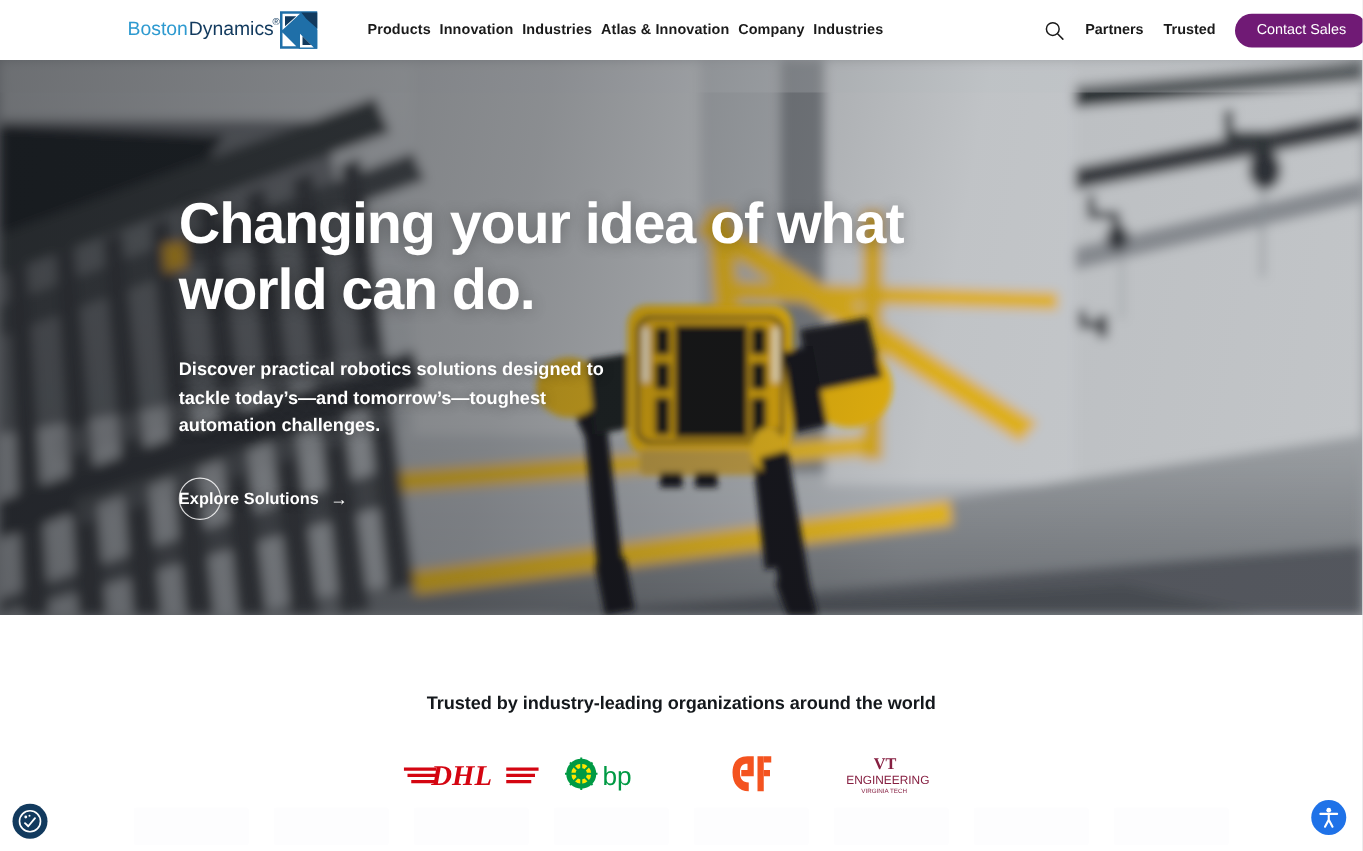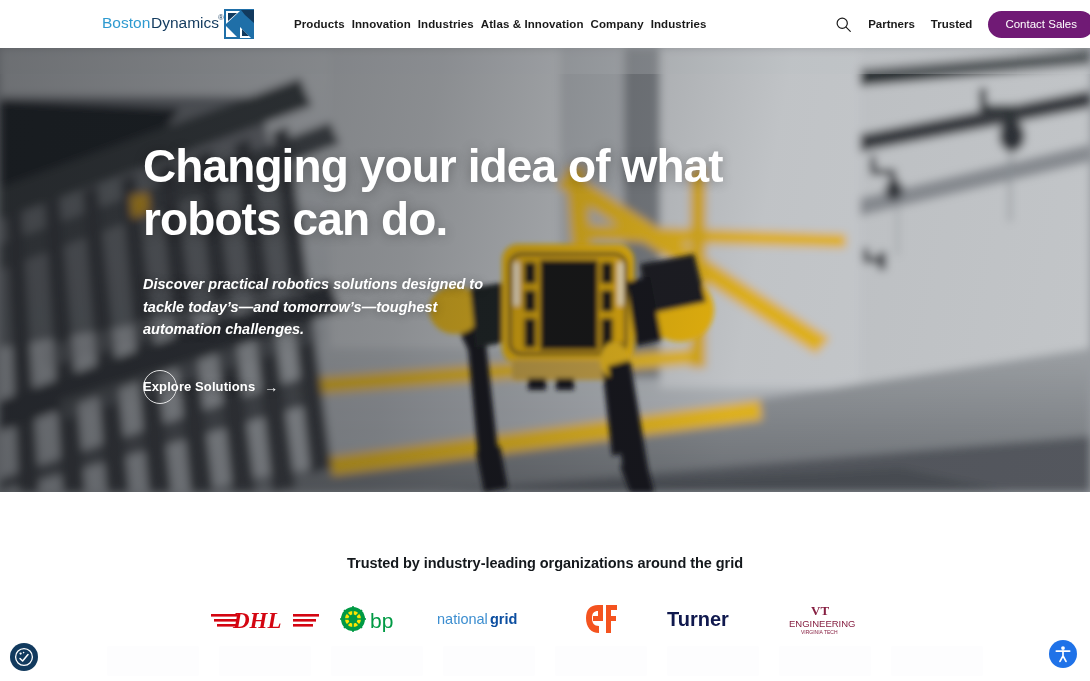--- a/index.html
+++ b/index.html
@@ -45,36 +45,35 @@
     width: 1090px; height: 444px;
     overflow: hidden;
     background: #9a9ea3;
   }
   .hero-art { position: absolute; inset: 0; width: 100%; height: 100%; }
   .hero-scrim {
     position: absolute; inset: 0;
     background: linear-gradient(100deg, rgba(20,22,26,0.52) 0%, rgba(20,22,26,0.34) 38%, rgba(20,22,26,0.06) 68%, rgba(20,22,26,0.02) 100%);
   }
   .hero-content {
-    position: absolute; left: 143px; top: 92px;
+    position: absolute; left: 143px; top: 104px;
     width: 660px; z-index: 5;
   }
   .hero-title {
     font-size: 46px; line-height: 53px;
     font-weight: bold; color: #ffffff;
     letter-spacing: -0.9px;
     text-shadow: 0 1px 12px rgba(0,0,0,0.30);
   }
   .hero-sub {
     margin-top: 27px;
     font-size: 14.5px; line-height: 22.5px;
     font-weight: bold; color: #ffffff;
     max-width: 350px;
     text-shadow: 0 1px 9px rgba(0,0,0,0.35);
-    font-style: italic;
   }
   .hero-cta {
     position: relative; display: inline-flex; align-items: center;
     margin-top: 28px; margin-left: 0px;
     height: 36px; cursor: pointer;
   }
   .cta-circle {
     position: absolute; left: 0; top: 50%; transform: translateY(-50%);
     width: 34px; height: 34px; border-radius: 50%;
     border: 1px solid rgba(255,255,255,0.85);
@@ -312,33 +311,33 @@
       </g>
 
       <rect x="0" y="0" width="1090" height="26" fill="#c6c9cc" opacity="0.32"></rect>
     </svg>
 
     <div class="hero-scrim"></div>
 
     <div class="hero-content">
       <h1 class="hero-title">
         <span>Changing your idea of what</span><br>
-        <span>robots can do.</span>
+        <span>world can do.</span>
       </h1>
       <p class="hero-sub">Discover practical robotics solutions designed to tackle today’s—and tomorrow’s—toughest automation challenges.</p>
       <a class="hero-cta">
         <span class="cta-circle"></span>
         <span class="cta-label">Explore Solutions</span>
         <span class="cta-arrow">→</span>
       </a>
     </div>
   </section>
 
   <section class="trusted">
-    <div class="trusted-title">Trusted by industry-leading organizations around the grid</div>
+    <div class="trusted-title">Trusted by industry-leading organizations around the world</div>
 
     <div class="logo-row">
 
       <div class="logo-cell">
         <svg width="108" height="26" viewBox="0 0 108 26">
           <g fill="#d40511">
             <rect x="0" y="8" width="26" height="2.6"></rect>
             <rect x="3" y="13" width="23" height="2.6"></rect>
             <rect x="6" y="18" width="20" height="2.6"></rect>
             <rect x="82" y="8" width="26" height="2.6"></rect>
@@ -365,41 +364,30 @@
               <line x1="-13" y1="0" x2="13" y2="0"></line>
               <line x1="0" y1="-13" x2="0" y2="13"></line>
               <line x1="-9" y1="-9" x2="9" y2="9"></line>
               <line x1="-9" y1="9" x2="9" y2="-9"></line>
             </g>
           </g>
           <text x="33" y="23" font-family="Liberation Sans, sans-serif" font-size="21" fill="#009a44">bp</text>
         </svg>
       </div>
 
-      <div class="logo-cell">
-        <svg width="104" height="22" viewBox="0 0 104 22">
-          <text x="0" y="16" font-family="Liberation Sans, sans-serif" font-size="14.5" fill="#3c8ed0">national</text>
-          <text x="53" y="16" font-family="Liberation Sans, sans-serif" font-size="14.5" font-weight="bold" fill="#0c4ea0">grid</text>
-        </svg>
-      </div>
 
       <div class="logo-cell">
         <svg width="34" height="30" viewBox="0 0 34 30">
           <path d="M14 1 C6 1 2 6 2 14 C2 23 7 29 15 29 L15 22 C10 22 8 19 8 14 C8 9 10 7 14 7 L14 12 L9 12 L9 17 L19 17 L19 1 Z" fill="#f4531f"></path>
           <rect x="22" y="1" width="5" height="28" fill="#f4531f"></rect>
           <rect x="27" y="1" width="6" height="5" fill="#f4531f"></rect>
           <rect x="27" y="12" width="5" height="5" fill="#f4531f"></rect>
         </svg>
       </div>
 
-      <div class="logo-cell">
-        <svg width="92" height="24" viewBox="0 0 92 24">
-          <text x="0" y="19" font-family="Liberation Sans, sans-serif" font-size="20" font-weight="bold" fill="#10194e">Turner</text>
-        </svg>
-      </div>
 
 
 
       <div class="logo-cell">
         <svg width="74" height="34" viewBox="0 0 74 34">
           <text x="23" y="13" font-family="Liberation Serif, serif" font-size="13" font-weight="bold" fill="#861f41">VT</text>
           <text x="1" y="25" font-family="Liberation Sans, sans-serif" font-size="9.5" fill="#861f41">ENGINEERING</text>
           <text x="13" y="32" font-family="Liberation Sans, sans-serif" font-size="5" fill="#861f41">VIRGINIA TECH</text>
         </svg>
       </div>

